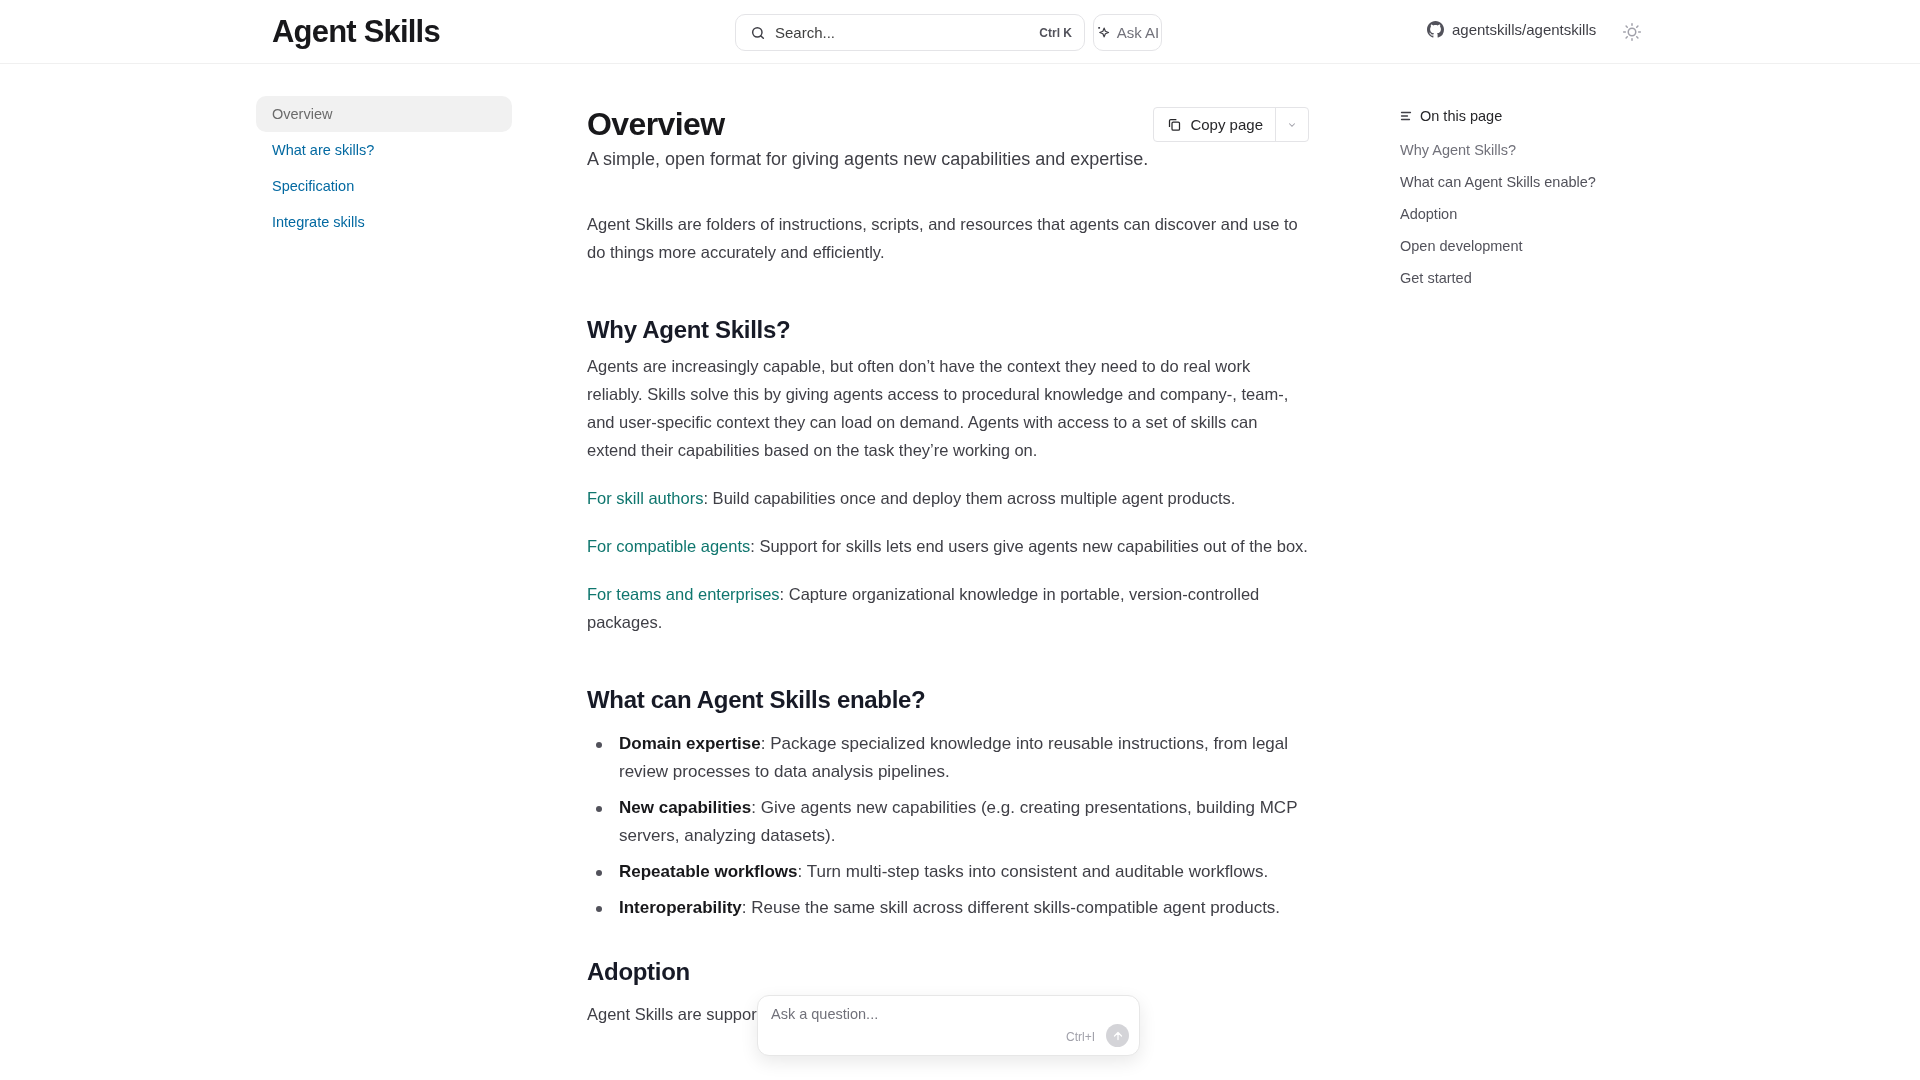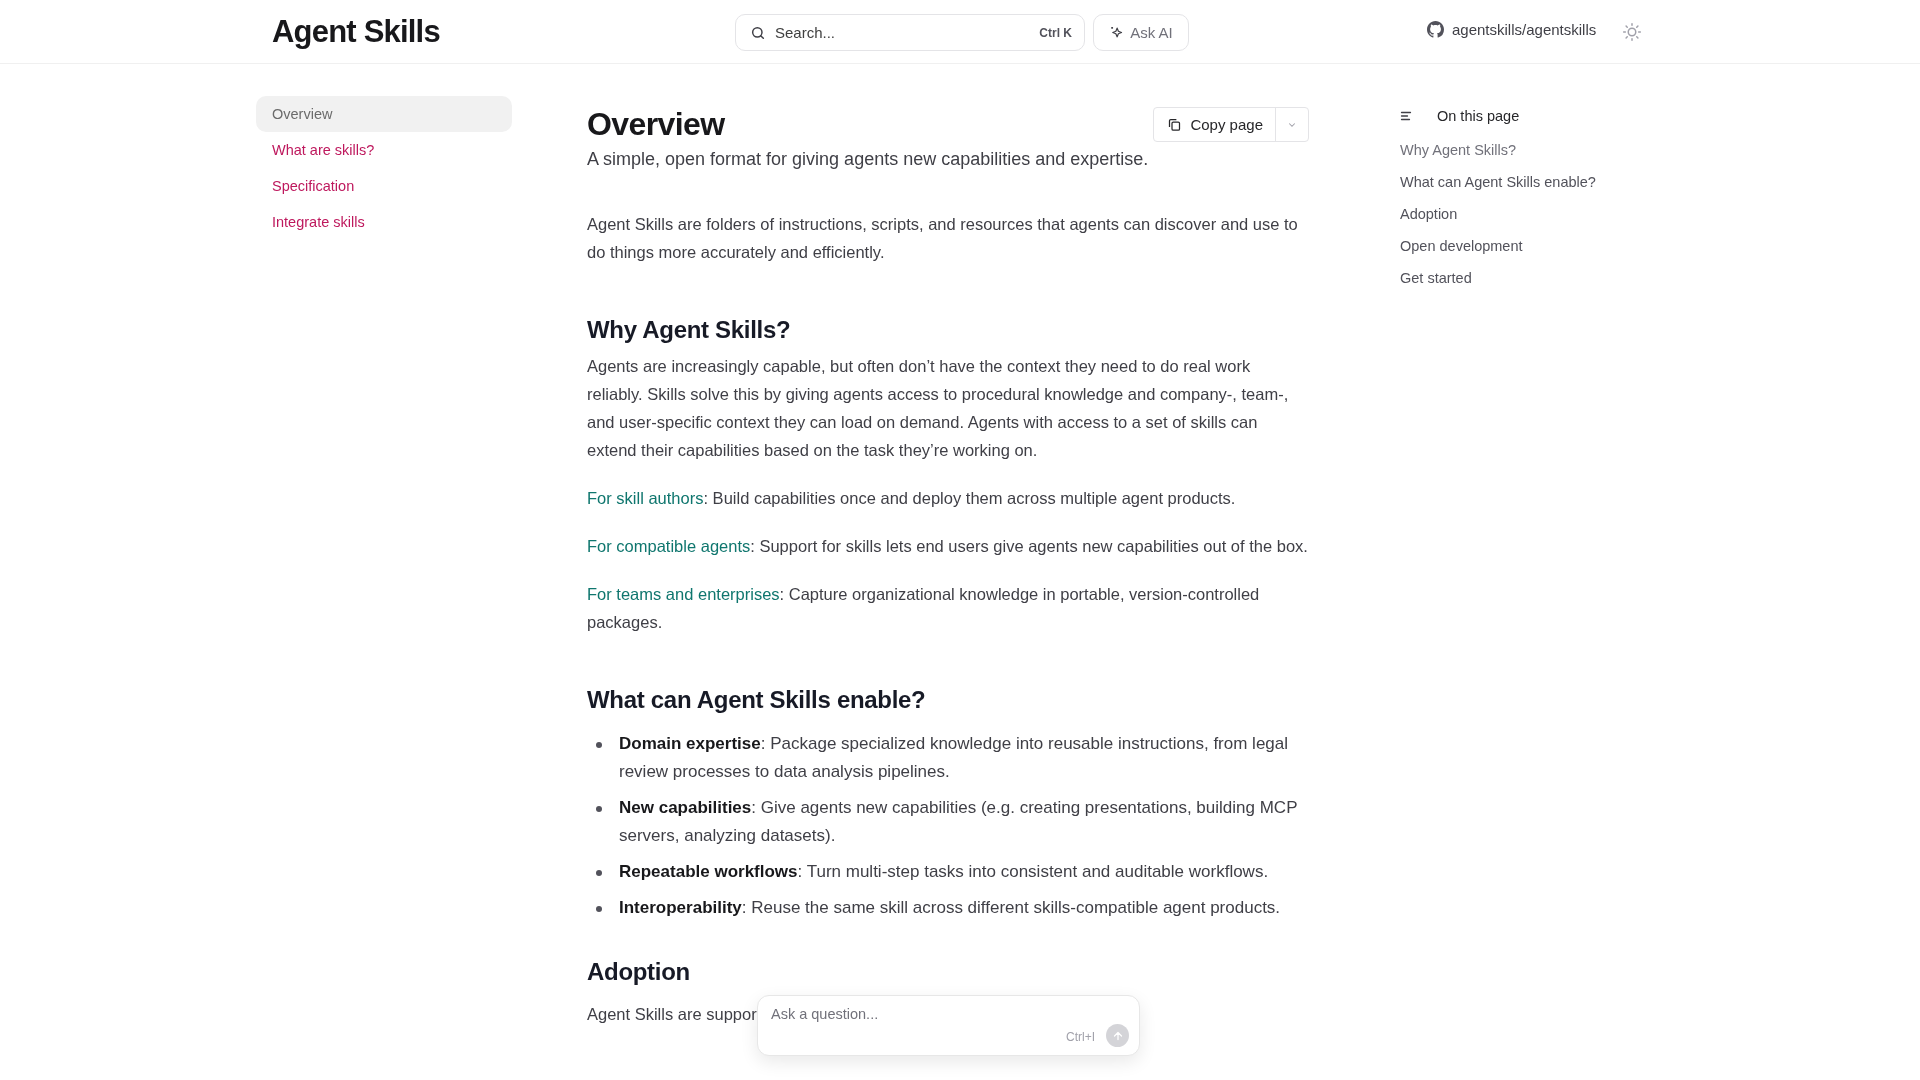--- a/index.html
+++ b/index.html
@@ -6,29 +6,29 @@
     html, body { width: 1920px; height: 1080px; overflow: hidden; background: #ffffff; }
     body { font-family: "Liberation Sans", "DejaVu Sans", sans-serif; color: #3f3f46; position: relative; }
 
     
     .header { position: absolute; left: 0; top: 0; width: 1920px; height: 64px; border-bottom: 1px solid #f0f0f0; background: #fff; }
     .brand { position: absolute; left: 272px; top: 14px; font-size: 31px; font-weight: 700; color: #18181b; letter-spacing: -0.8px; }
     .search { position: absolute; left: 735px; top: 14px; width: 350px; height: 37px; border: 1px solid #e4e4e7; border-radius: 10px; display: flex; align-items: center; padding: 0 12px 0 14px; background: #fff; cursor: text; }
     .search .icon { width: 16px; height: 16px; margin-right: 9px; }
     .search .ph { color: #404040; font-size: 15px; flex: 1; }
     .search .kbd { color: #52525b; font-size: 12px; font-weight: 700; }
-    .askai { position: absolute; left: 1093px; top: 14px; width: 96px; height: 37px; border: 1px solid #e4e4e7; border-radius: 10px; display: flex; align-items: center; justify-content: center; color: #71717a; font-size: 15px; gap: 6px; cursor: pointer; }
+    .askai { position: absolute; left: 1093px; top: 14px; width: 69px; height: 37px; border: 1px solid #e4e4e7; border-radius: 10px; display: flex; align-items: center; justify-content: center; color: #71717a; font-size: 15px; gap: 6px; cursor: pointer; }
     .askai svg { width: 15px; height: 15px; }
     .gh { position: absolute; left: 1427px; top: 21px; display: flex; align-items: center; gap: 8px; color: #3f3f46; font-size: 15px; cursor: pointer; }
     .gh svg { width: 17px; height: 17px; }
     .theme { position: absolute; left: 1622px; top: 22px; width: 20px; height: 20px; cursor: pointer; }
 
     
     .sidebar { position: absolute; left: 256px; top: 96px; width: 256px; }
-    .nav-item { height: 36px; display: flex; align-items: center; padding-left: 16px; font-size: 14.5px; color: #be185d; border-radius: 10px; cursor: pointer; }
+    .nav-item { height: 36px; display: flex; align-items: center; padding-left: 16px; font-size: 14.5px; color: #0369a1; border-radius: 10px; cursor: pointer; }
     .nav-item.active { background: #f1f1f1; color: #6b6b6b; }
 
     
     .main { position: absolute; left: 587px; top: 104px; width: 722px; }
     .title { font-size: 32px; font-weight: 700; color: #18181b; letter-spacing: -0.6px; line-height: 40px; }
     .copy { position: absolute; right: 0; top: 3px; height: 35px; border: 1px solid #e4e4e7; border-radius: 4px; display: flex; align-items: center; }
     .copy .main-btn { display: flex; align-items: center; gap: 8px; padding: 0 12px 0 13px; font-size: 15px; color: #27272a; height: 100%; cursor: pointer; }
     .copy .main-btn svg { width: 15px; height: 15px; }
     .copy .divider { width: 1px; height: 100%; background: #e4e4e7; }
     .copy .drop { width: 32px; display: flex; align-items: center; justify-content: center; height: 100%; cursor: pointer; }
@@ -43,21 +43,21 @@
     .h2.enable { margin-top: 48px; }
     .list { margin-top: 14px; list-style: none; }
     .list li { position: relative; padding-left: 32px; font-size: 17px; line-height: 28px; color: #3f3f46; margin-bottom: 8px; }
     .list li::before { content: ""; position: absolute; left: 9px; top: 12px; width: 6px; height: 6px; border-radius: 50%; background: #52525b; }
     .list li b { color: #18181b; }
     .h2.adoption { margin-top: 34px; }
     .adopt-p { margin-top: 12px; }
 
     
     .toc { position: absolute; left: 1400px; top: 104px; width: 240px; }
-    .toc-head { display: flex; align-items: center; gap: 25px; font-size: 14.5px; color: #27272a; height: 24px; }
+    .toc-head { display: flex; align-items: center; gap: 8px; font-size: 14.5px; color: #27272a; height: 24px; }
     .toc-head svg { width: 12px; height: 12px; }
     .toc-item { font-size: 14.5px; color: #52525b; margin-top: 12px; line-height: 20px; cursor: pointer; }
     .toc-item.muted { color: #71717a; }
     .toc-item:first-of-type { margin-top: 14px; }
 
     
     .ask { position: absolute; left: 757px; top: 995px; width: 383px; height: 61px; background: #fff; border: 1px solid #e7e7e7; border-radius: 12px; box-shadow: 0 6px 18px rgba(0,0,0,0.09); }
     .ask .input { position: absolute; left: 13px; top: 10px; font-size: 14.5px; color: #71717a; cursor: text; }
     .ask .hint { position: absolute; right: 44px; top: 34px; font-size: 12px; color: #a1a1aa; }
     .ask .send { position: absolute; right: 10px; top: 28px; width: 23px; height: 23px; border-radius: 50%; background: #d4d4d8; display: flex; align-items: center; justify-content: center; cursor: pointer; }

